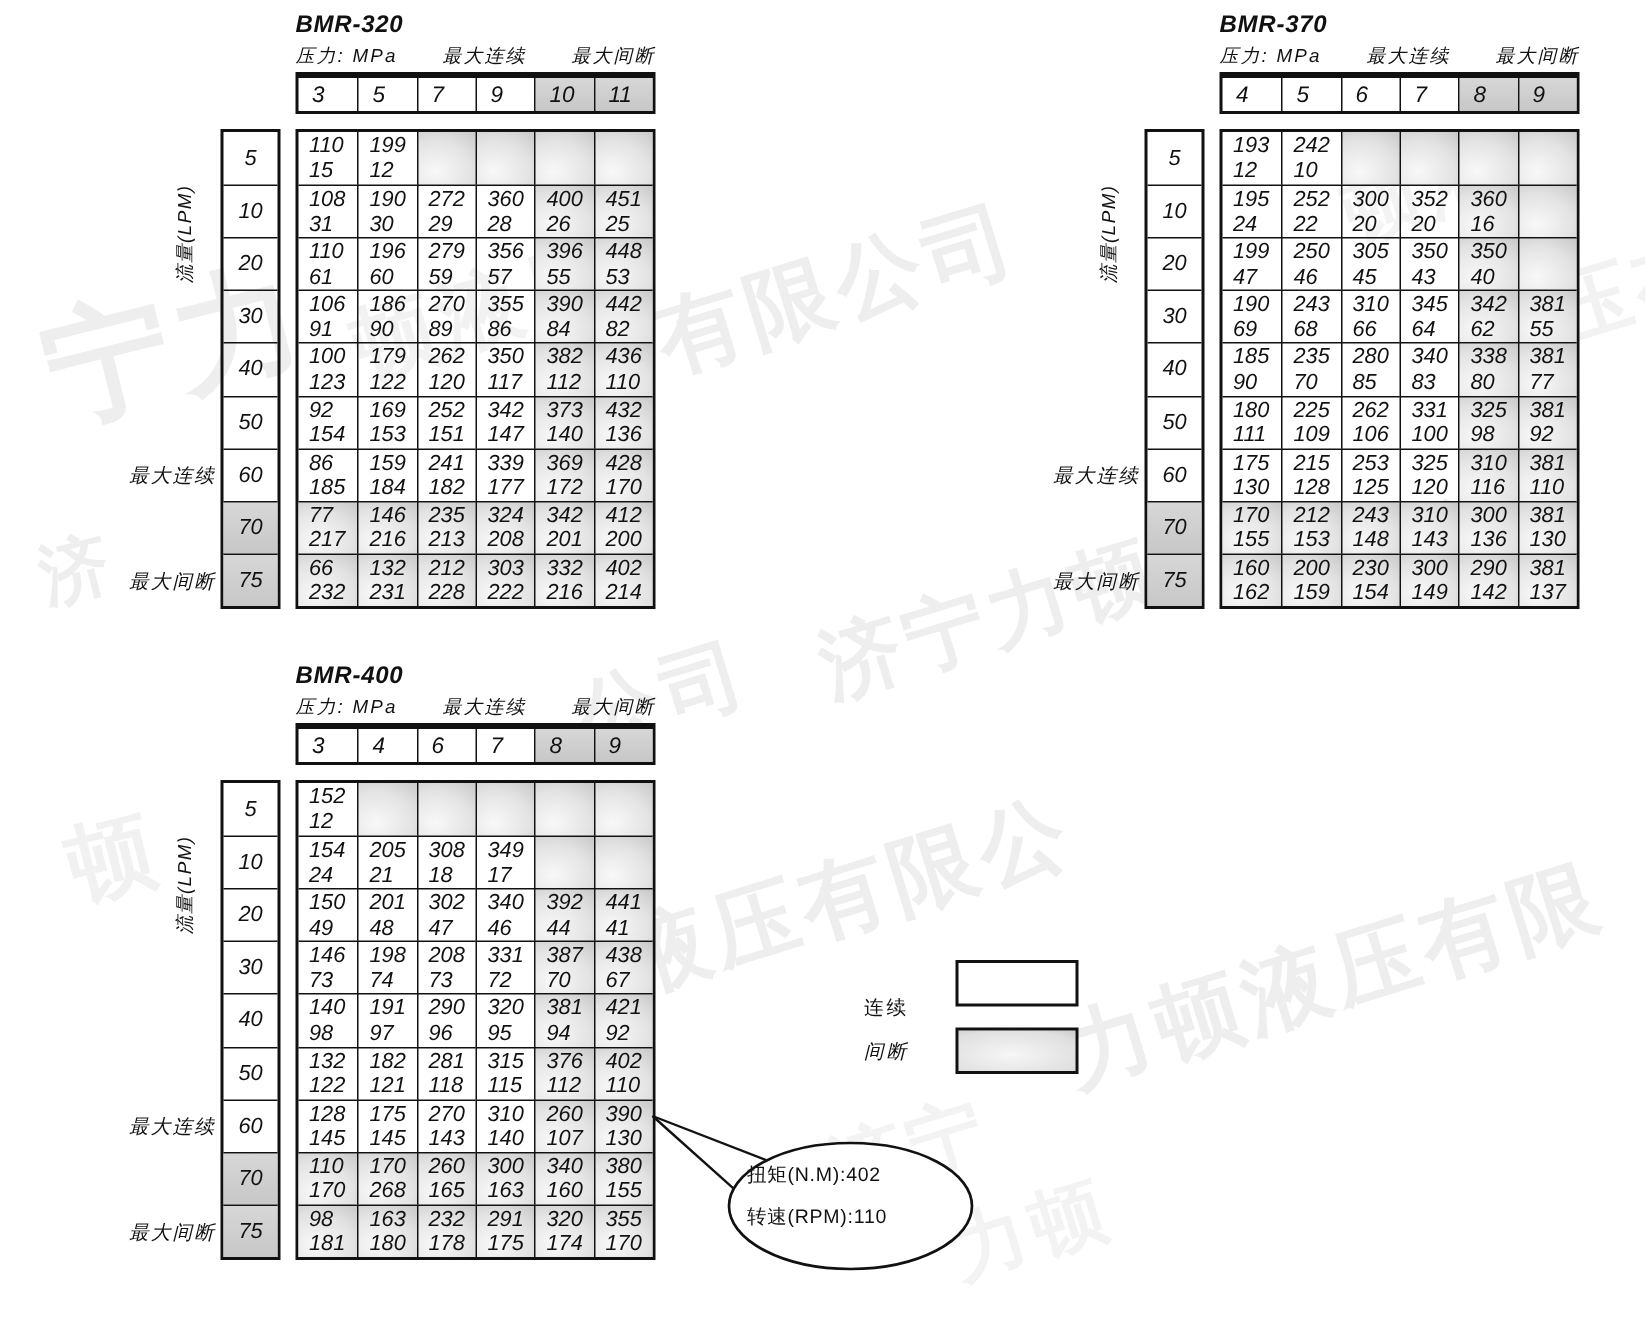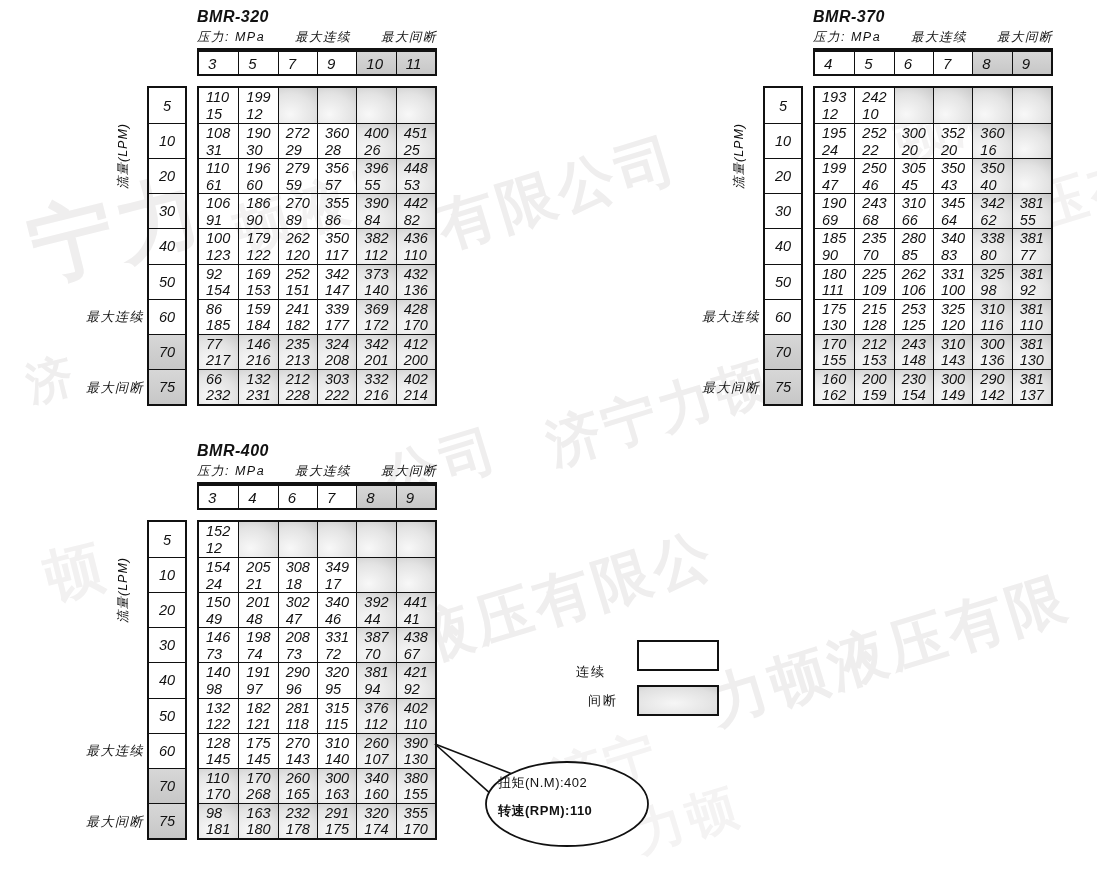--- a/index.html
+++ b/index.html
@@ -772,26 +772,26 @@
           <div>170</div>
         </div>
       </div>
       <div class="pt-flow">流量(LPM)</div>
       <div class="pt-side" style="top: 289px; height: 36px; line-height: 36px;">最大连续</div>
       <div class="pt-side" style="top: 360px; height: 36px; line-height: 36px;">最大间断</div>
     </div>
 
   <div class="legend-label" style="left:576px;top:647px;width:54px;text-align:left;margin-top:16px;">连续</div>
   <div class="legend-box" style="left:637px;top:640px;"></div>
-  <div class="legend-label" style="left:576px;top:692px;width:54px;text-align:center;">间断</div>
+  <div class="legend-label" style="left:576px;top:692px;width:54px;text-align:left;font-style:italic;">间断</div>
   <div class="legend-box gray" style="left:637px;top:685px;"></div>
 
   <div class="callout" style="left:425px;top:728px;width:260px;height:140px;">
     <svg width="260" height="140" viewBox="0 0 260 140">
       <line x1="10" y1="16" x2="108" y2="54" stroke="#111" stroke-width="1.6"></line>
       <line x1="10" y1="16" x2="86" y2="84" stroke="#111" stroke-width="1.6"></line>
       <ellipse cx="142" cy="76" rx="81" ry="42" fill="#ffffff" stroke="#111" stroke-width="1.8"></ellipse>
     </svg>
     <div class="callout-line" style="left:73px;top:46px;">扭矩(N.M):402</div>
-    <div class="callout-line" style="left:73px;top:74px;font-weight:bold;">转速(RPM):110</div>
+    <div class="callout-line" style="left:73px;top:74px;">转速(RPM):110</div>
   </div>
 
 </div>
 
 </body></html>

